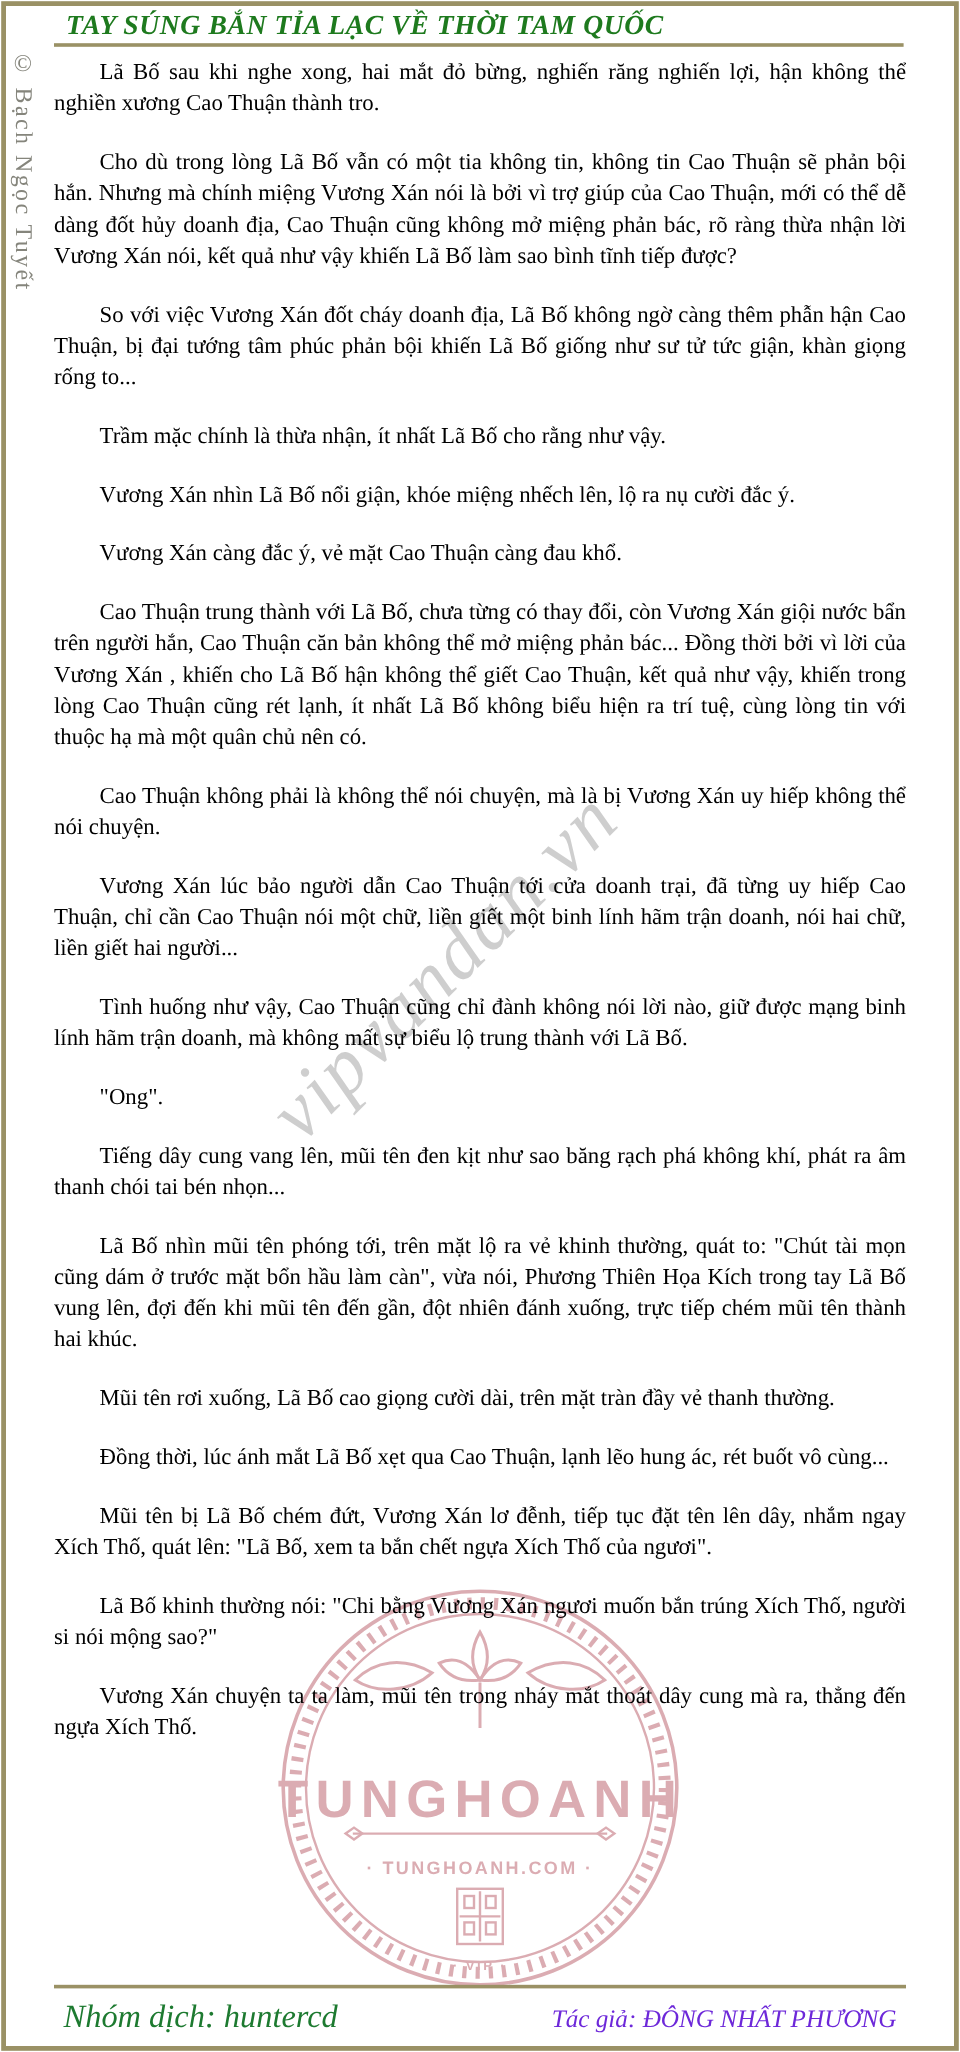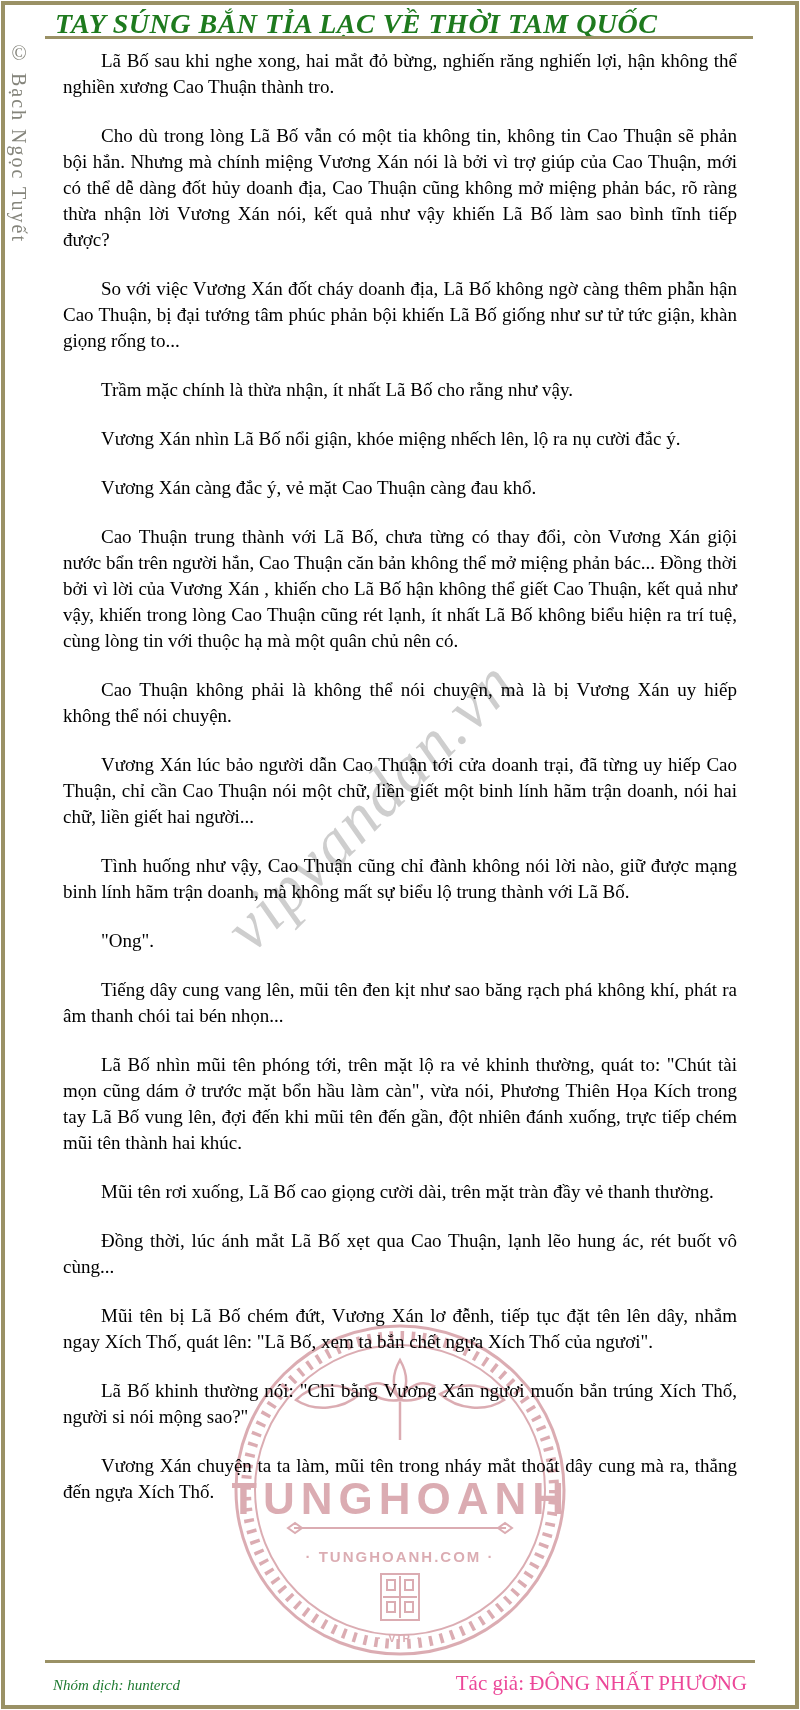--- a/index.html
+++ b/index.html
@@ -6,54 +6,54 @@
   body{
     width:800px;height:1710px;position:relative;background:#ffffff;
     font-family:"Liberation Serif","DejaVu Serif",serif;overflow:hidden;
   }
   .frame{
     position:absolute;left:1px;top:1px;right:1px;bottom:1px;
     border:4px solid #9a9165;pointer-events:none;z-index:5;
   }
   .page-title{
     position:absolute;left:55px;top:8px;width:700px;
-    font-style:italic;font-weight:bold;font-size:28px;color:#1e7a1e;
+    font-style:italic;font-weight:bold;font-size:23px;color:#1e7a1e;
     font-family:"Liberation Serif",serif;letter-spacing:0.5px;z-index:2;
   }
   .title-rule{
     position:absolute;left:45px;top:36px;width:708px;height:3px;
     background:#9a9165;z-index:2;
   }
   .side-credit{
     position:absolute;left:7px;top:42px;height:400px;
     writing-mode:vertical-rl;text-orientation:mixed;
     font-size:20px;color:#85857c;letter-spacing:2px;z-index:2;
     font-family:"Liberation Serif",serif;
   }
   .content{
     position:absolute;left:45px;top:40px;width:710px;height:1615px;
     overflow:hidden;z-index:2;
   }
   .content p{
-    margin:23px 18px;font-size:19px;line-height:26px;color:#000;
+    margin:23px 0;font-size:19px;line-height:26px;color:#000;
     text-align:justify;text-indent:38px;
     font-family:"Liberation Serif",serif;
   }
   .content p:first-child{margin-top:8px;}
   .footer{
     position:absolute;left:45px;right:45px;bottom:10px;z-index:2;
   }
   .footer-rule{height:3px;background:#9a9165;margin-bottom:8px;}
   .footer-row{display:flex;justify-content:space-between;align-items:baseline;padding:0 8px 4px 8px;}
   .footer-translator{
-    font-style:italic;font-size:15px;color:#1d7a30;
+    font-style:italic;font-size:27px;color:#1d7a30;
     font-family:"Liberation Serif",serif;
   }
   .footer-author{
-    font-size:21px;color:#ec4899;
+    font-style:italic;font-size:21px;color:#6d28d9;
     font-family:"Liberation Serif",serif;
   }
   .wm-diagonal{
     position:absolute;left:85px;top:765px;width:580px;height:90px;
     transform:rotate(-45deg);transform-origin:center;
     font-style:italic;font-size:66px;color:rgba(125,125,125,0.38);
     text-align:center;z-index:1;font-family:"Liberation Serif",serif;
     letter-spacing:2px;white-space:nowrap;
   }
   .wm-stamp{

